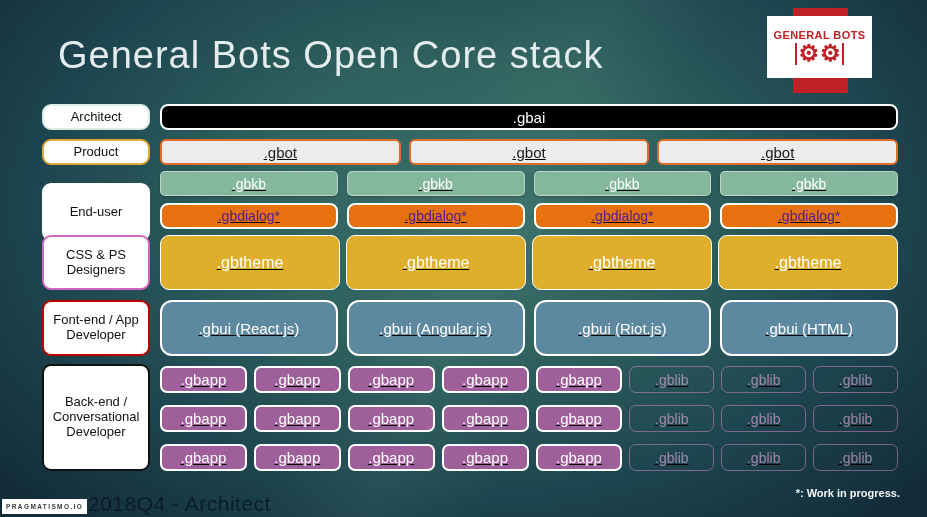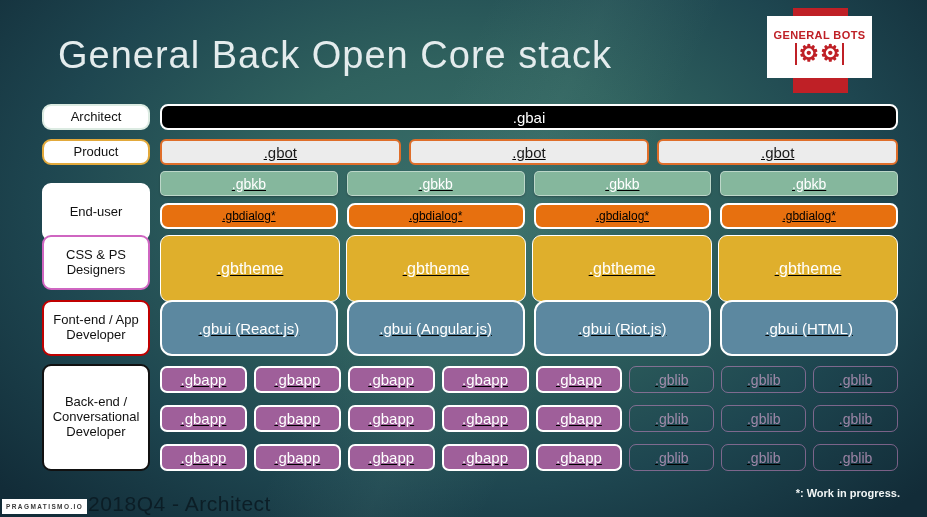--- a/index.html
+++ b/index.html
@@ -40,33 +40,33 @@
   #roles .role-box:nth-child(3){top:171px;height:58px;margin-top:12px;}
   #roles .role-box:nth-child(4){top:235px;height:55px;}
   #roles .role-box:nth-child(5){top:300px;height:56px;}
   #roles .role-box:nth-child(6){top:364px;height:107px;}
   
   .row{position:absolute;left:160px;width:738px;display:flex;box-sizing:border-box;text-decoration:underline;}
   #rows .row:nth-child(1){top:104px;height:26px;}
   #rows .row:nth-child(2){top:139px;height:26px;gap:8px;}
   #rows .row:nth-child(3){top:171px;height:25px;gap:9px;}
   #rows .row:nth-child(4){top:203px;height:26px;gap:9px;}
-  #rows .row:nth-child(5){top:235px;height:67px;gap:6px;}
+  #rows .row:nth-child(5){top:235px;height:55px;gap:6px;}
   #rows .row:nth-child(6){top:300px;height:56px;gap:9px;}
   #rows .row:nth-child(7){top:366px;height:27px;gap:7px;}
   #rows .row:nth-child(8){top:405px;height:27px;gap:7px;}
   #rows .row:nth-child(9){top:444px;height:27px;gap:7px;}
   .stack-box{
     flex:1 1 0;display:flex;align-items:center;justify-content:center;
     box-sizing:border-box;white-space:nowrap;line-height:1;
   }
   .box-gbai{background:#000;border:2px solid #fff;border-radius:8px;color:#fff;font-size:15px;}
   .box-gbot{background:#ececec;border:2px solid #df6e2a;border-radius:6px;color:#1a1a1a;font-size:15px;}
   .box-gbkb{background:#85b79d;border:1px solid rgba(255,255,255,0.45);border-radius:5px;color:#fff;font-size:14px;box-shadow:0 1px 2px rgba(0,0,0,0.25);}
-  .box-gbdialog{background:#e7700f;border:2px solid #fff;border-radius:8px;color:#000000;font-size:12px;}
+  .box-gbdialog{background:#e7700f;border:2px solid #fff;border-radius:8px;color:#4c1d95;font-size:14px;}
   .box-gbtheme{background:#dfaf2c;border:1.5px solid #fff;border-radius:9px;color:#fff;font-size:16px;}
   .box-gbui{background:#5c88a0;border:2px solid #fff;border-radius:12px;color:#fff;font-size:15px;}
   .box-gbapp{background:#9f5f9a;border:2px solid #fff;border-radius:7px;color:#fff;font-size:15px;}
   .box-gblib{background:transparent;border:1.5px solid rgba(205,135,195,0.55);border-radius:7px;color:rgba(226,172,216,0.65);font-size:14px;}
   
   .brand-pill{
     position:absolute;left:2px;top:499px;height:15px;padding:0 4px;background:#fff;
     display:flex;align-items:center;
     font-size:6.5px;font-weight:bold;letter-spacing:1.4px;color:#3a3a3a;
   }
@@ -77,21 +77,21 @@
   .footer-note{
     position:absolute;right:27px;top:487px;
     font-size:11px;font-weight:600;color:#f2f6f6;white-space:nowrap;
   }
 </style>
 </head>
 <body>
 
 <div class="slide">
 
-  <div class="title">General Back Open Core stack</div>
+  <div class="title">General Bots Open Core stack</div>
 
   <div class="logo-strip"></div>
   <div class="logo-box">
     <div class="logo-brand">GENERAL BOTS</div>
     <div class="logo-gears">
       <span class="bar"></span>
       <span class="gear">⚙</span>
       <span class="gear">⚙</span>
       <span class="bar"></span>
     </div>

